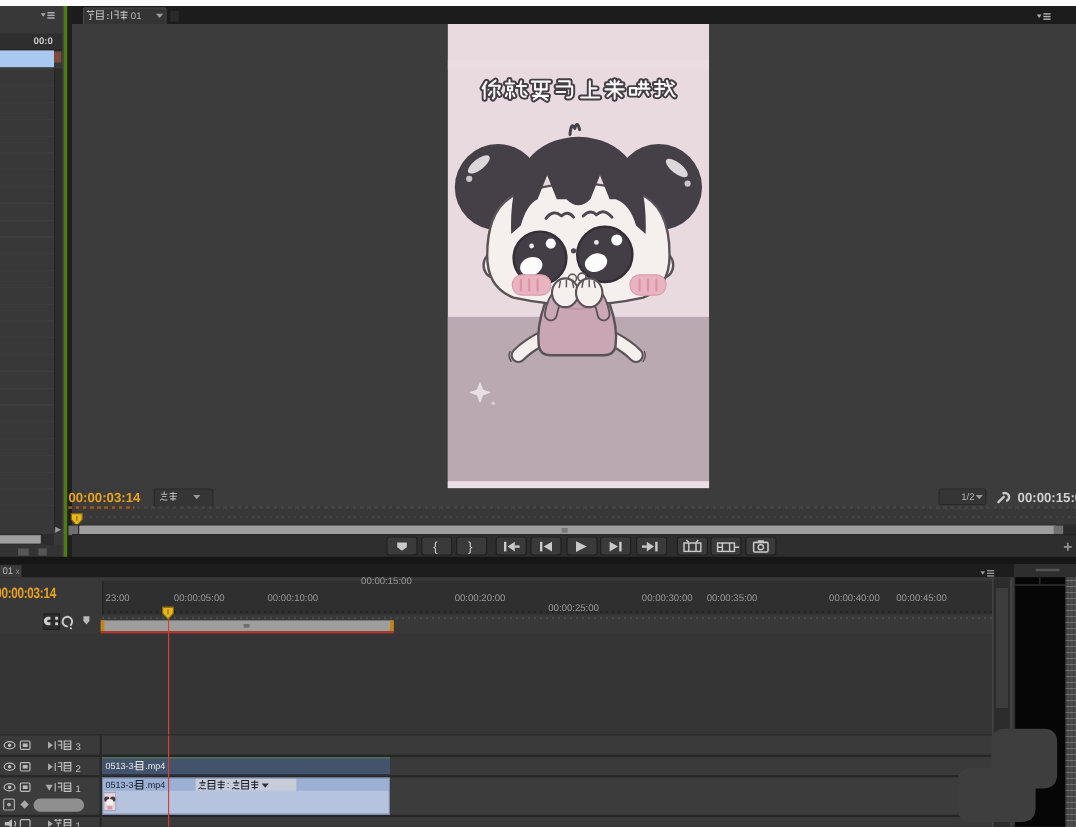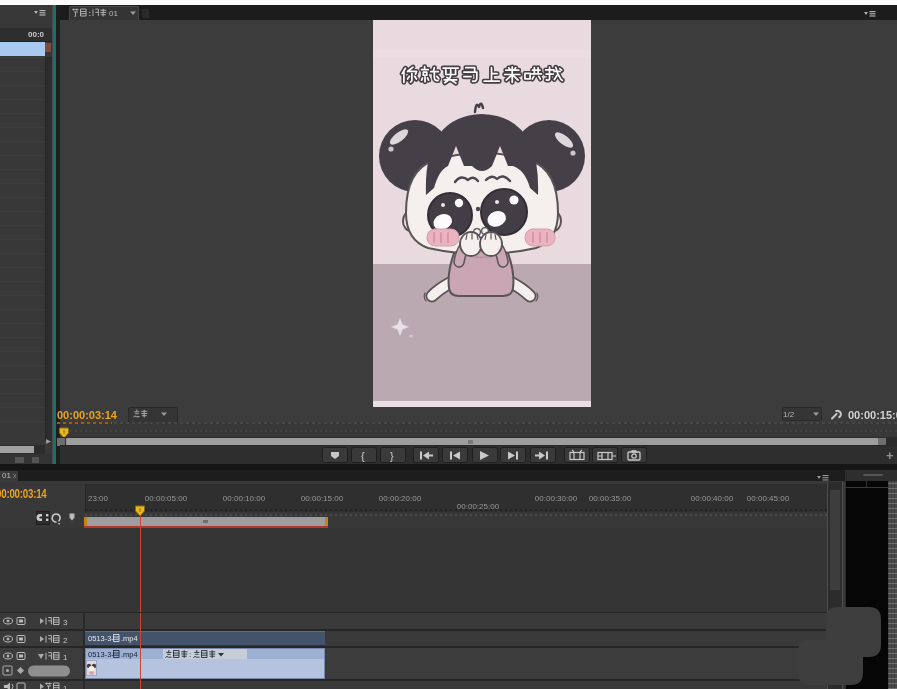--- a/index.html
+++ b/index.html
@@ -5,21 +5,21 @@
 body{width:897px;height:689px;position:relative;overflow:hidden;background:#1e1e1e;
   font-family:"Liberation Sans",sans-serif;}
 .abs{position:absolute;}
 svg{display:block}
 .tc{font-weight:bold;color:#e9a31f;}
 </style></head>
 <body>
 
 <div class="abs" style="left:0;top:0;width:897px;height:5px;background:#fbfbfb"></div>
 
-<div class="abs" style="left:0;top:5px;width:56px;height:462px;background:#0f766e">
+<div class="abs" style="left:0;top:5px;width:56px;height:462px;background:#4d7c0f">
   <div class="abs" style="left:0;top:0;width:52px;height:462px;background:#383838;border-right:1px solid #4a4a4a"></div>
 
   <svg class="abs" style="left:33px;top:3px" width="14" height="10" viewBox="0 0 14 10">
     <polygon points="1,3 5,3 3,6" fill="#b0b0b0"></polygon>
     <rect x="6.5" y="2" width="6" height="1.2" fill="#b0b0b0"></rect>
     <rect x="6.5" y="4.2" width="6" height="1.2" fill="#b0b0b0"></rect>
     <rect x="6.5" y="6.4" width="6" height="1.2" fill="#b0b0b0"></rect>
   </svg>
 
   <div class="abs" style="left:0;top:23px;width:52px;height:14px;background:#2e2e2e;border-bottom:1px solid #242424;color:#cccccc;font-size:8px;font-weight:bold;text-align:right;line-height:14px;padding-right:8px;box-sizing:border-box">00:0</div>
@@ -189,21 +189,21 @@
 
   <div class="abs" style="left:68px;top:402px;width:48px;height:14px;background:#353535;border:1px solid #2a2a2a;border-radius:2px"></div>
   <svg class="abs" style="left:73px;top:404px" width="40" height="10" viewBox="0 0 40 10">
     <g fill="none" stroke="#b5b5b5" stroke-width="0.9">
         <use href="#pg4" x="0" y="0.5"></use>
         <use href="#pg2" x="8" y="0.5"></use>
       </g>
     <polygon points="28,3.5 34,3.5 31,7" fill="#9a9a9a"></polygon>
   </svg>
 
-  <div class="abs" style="left:722px;top:402px;width:40px;height:14px;background:#353535;border:1px solid #2a2a2a;border-radius:2px;color:#b5b5b5;font-size:8px;line-height:14px;padding-left:0;box-sizing:border-box">1/2</div>
+  <div class="abs" style="left:722px;top:402px;width:40px;height:14px;background:#353535;border:1px solid #2a2a2a;border-radius:2px;color:#b5b5b5;font-size:8px;line-height:14px;padding-left:18px;box-sizing:border-box">1/2</div>
   <svg class="abs" style="left:752px;top:405px" width="8" height="8" viewBox="0 0 8 8">
       <polygon points="1,2.5 7,2.5 4,6" fill="#9a9a9a"></polygon>
     </svg>
   <svg class="abs" style="left:769px;top:402px" width="14" height="14" viewBox="0 0 14 14">
     <path d="M3,11.5 L7.5,7" stroke="#c9c9c9" stroke-width="2" fill="none" stroke-linecap="round"></path>
     <path d="M6.5,4.5 a3.4,3.4 0 1 1 3,6" stroke="#c9c9c9" stroke-width="2" fill="none"></path>
   </svg>
   <div class="abs" style="left:788px;top:404px;font-size:11px;font-weight:bold;color:#d0d0d0">00:00:15:0</div>
 
   <div class="abs" style="left:0;top:419px;width:837px;height:13px;background:#383838"></div>
@@ -311,21 +311,21 @@
       <path d="M6,3 V7" stroke="#8a6a10" stroke-width="1"></path>
   </svg>
   <div class="abs" style="left:140px;top:46px;width:1px;height:173px;background:#cc4434"></div>
 
   <div class="abs" style="left:0;top:58px;width:830px;height:84px;background:#353535"></div>
   <div class="abs" style="left:140px;top:58px;width:1px;height:161px;background:#cc4434"></div>
 
   <div class="abs" style="left:88px;top:24px;font-size:8px;color:#999">23:00</div>
   <div class="abs" style="left:166px;top:24px;font-size:8px;color:#999;transform:translateX(-50%)">00:00:05:00</div>
   <div class="abs" style="left:244px;top:24px;font-size:8px;color:#999;transform:translateX(-50%)">00:00:10:00</div>
-  <div class="abs" style="left:322px;top:24px;font-size:8px;color:#999;transform:translateX(-50%)">00:00:15:00</div>
+  <div class="abs" style="left:322px;top:10px;font-size:8px;color:#999;transform:translateX(-50%)">00:00:15:00</div>
   <div class="abs" style="left:400px;top:24px;font-size:8px;color:#999;transform:translateX(-50%)">00:00:20:00</div>
   <div class="abs" style="left:478px;top:32px;font-size:8px;color:#999;transform:translateX(-50%)">00:00:25:00</div>
   <div class="abs" style="left:556px;top:24px;font-size:8px;color:#999;transform:translateX(-50%)">00:00:30:00</div>
   <div class="abs" style="left:610px;top:24px;font-size:8px;color:#999;transform:translateX(-50%)">00:00:35:00</div>
   <div class="abs" style="left:712px;top:24px;font-size:8px;color:#999;transform:translateX(-50%)">00:00:40:00</div>
   <div class="abs" style="left:768px;top:24px;font-size:8px;color:#999;transform:translateX(-50%)">00:00:45:00</div>
 
   <div class="abs" style="left:0;top:142px;width:830px;height:1px;background:#262626"></div>
   <div class="abs" style="left:0;top:143px;width:830px;height:16px;background:#3a3a3a"></div>
   <div class="abs" style="left:0;top:159px;width:830px;height:2px;background:#262626"></div>

